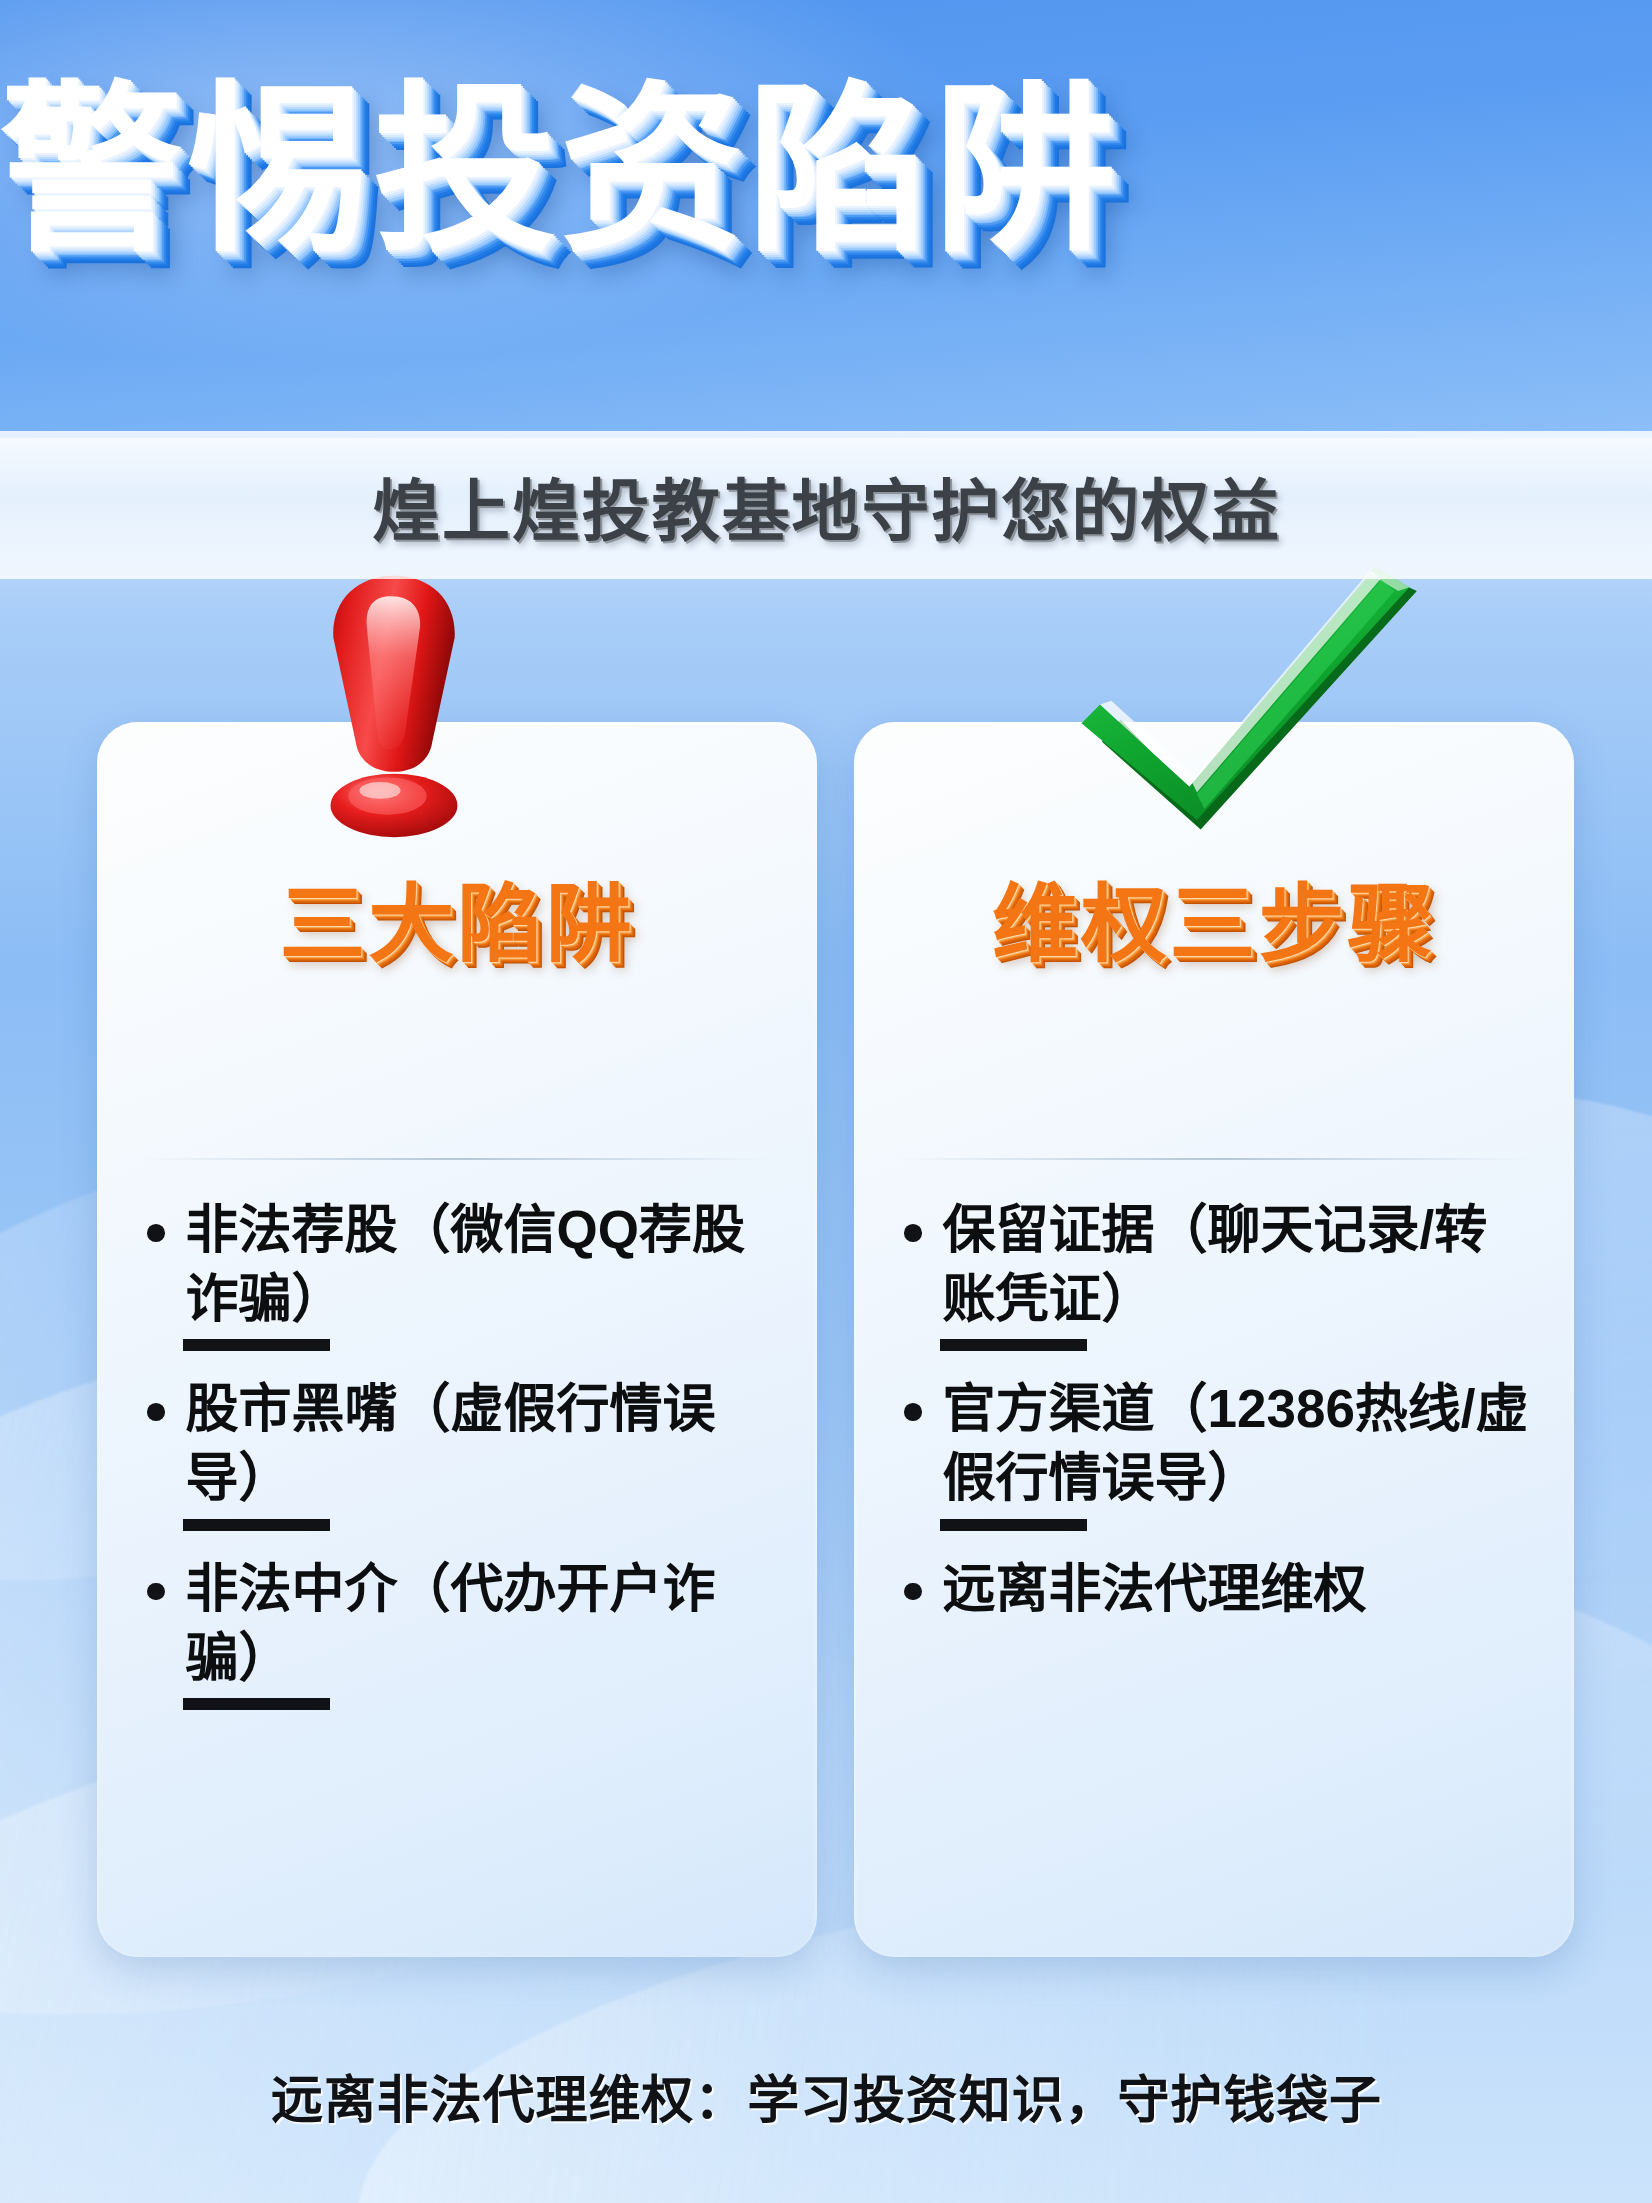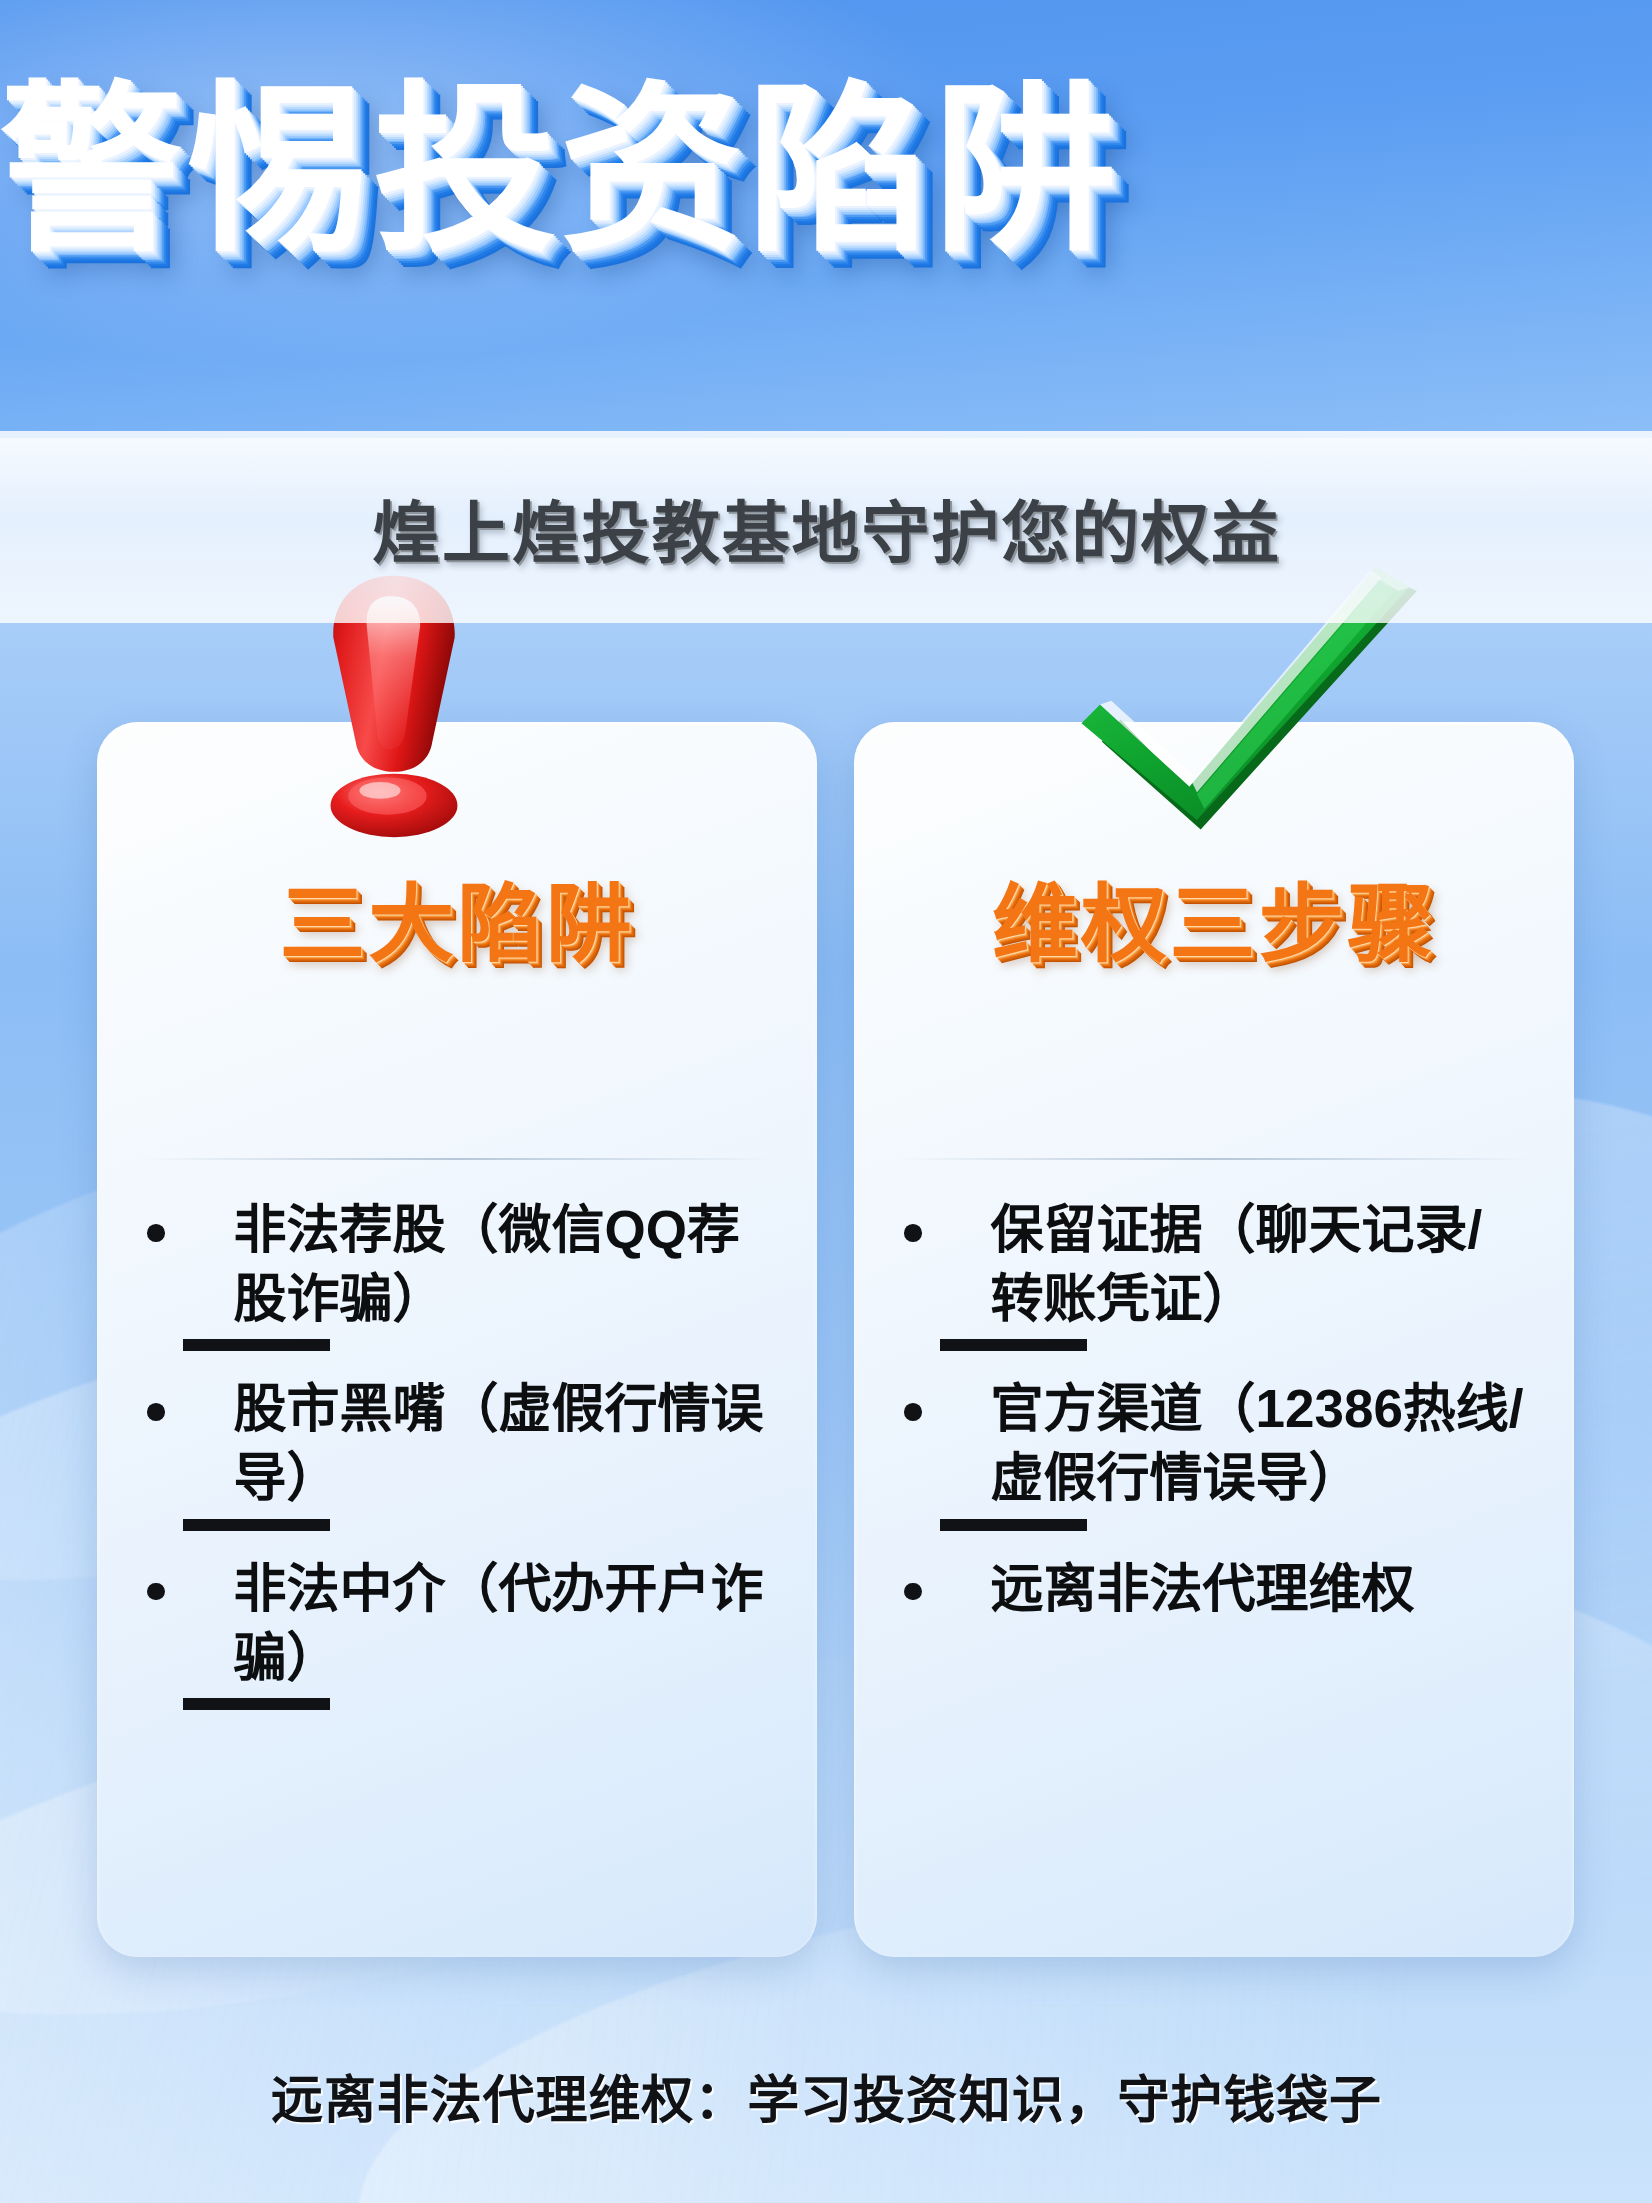--- a/index.html
+++ b/index.html
@@ -52,21 +52,21 @@
     letter-spacing:3.7px;
     color:#ffffff;
     font-family:"Liberation Sans","DejaVu Sans",sans-serif;
     text-shadow:
       1.9px 1.9px 0 #eaf3ff, 3.7px 3.7px 0 #d8eaff, 5.6px 5.6px 0 #bcdcff,
       7.5px 7.5px 0 #9ecbff, 9.3px 9.3px 0 #7ab8fb, 11.2px 11.2px 0 #4f9bf2,
       13px 13px 0 #2f86ec, 15px 15px 0 #1f79e4, 17px 17px 0 #1b72dc,
       18.6px 20.5px 24px rgba(12,60,130,.40);
   }
   .subtitle-band {
-    position:absolute; left:0; top:431px; width:100%; height:192px;
+    position:absolute; left:0; top:431px; width:100%; height:148px;
     background:linear-gradient(180deg,rgba(255,255,255,.82) 0%,rgba(232,242,254,.90) 45%,rgba(255,255,255,.80) 100%);
     display:flex; align-items:center; justify-content:center;
   }
   .subtitle {
     font-size:68px; font-weight:bold; letter-spacing:1.9px;
     color:#3b4147;
     text-shadow:1.9px 1.9px 0 #8d949b, 3.7px 4.7px 6.5px rgba(60,70,85,.30);
   }
 
   
@@ -98,21 +98,21 @@
       3.7px 3.7px 0 #e06a0d, 4.7px 4.7px 0 #d35f06, 5.6px 5.6px 0 #c35303,
       6.5px 8.4px 10.3px rgba(120,60,10,.32);
   }
   .card-divider {
     position:absolute; left:43px; top:436px; width:calc(100% - 86px); height:1.9px;
     background:linear-gradient(90deg,rgba(190,205,220,0),rgba(170,190,210,.85),rgba(190,205,220,0));
   }
 
   .bullets { position:absolute; left:0; top:474px; width:100%; padding:0 41px; }
   .bullet { position:relative; margin-bottom:15px; }
-  .bullet-row { display:flex; align-items:flex-start;gap:48px; }
+  .bullet-row { display:flex; align-items:flex-start; }
   .dot {
     flex:0 0 auto; width:17.7px; height:17.7px; border-radius:50%;
     background:#111215; margin:28px 20.5px 0 9.3px;
   }
   .bullet-text {
     font-size:53px; line-height:1.30; font-weight:bold;
     color:#0d0e10; letter-spacing:0px;
     font-family:"Liberation Sans","DejaVu Sans",sans-serif;
   }
   .rule {

